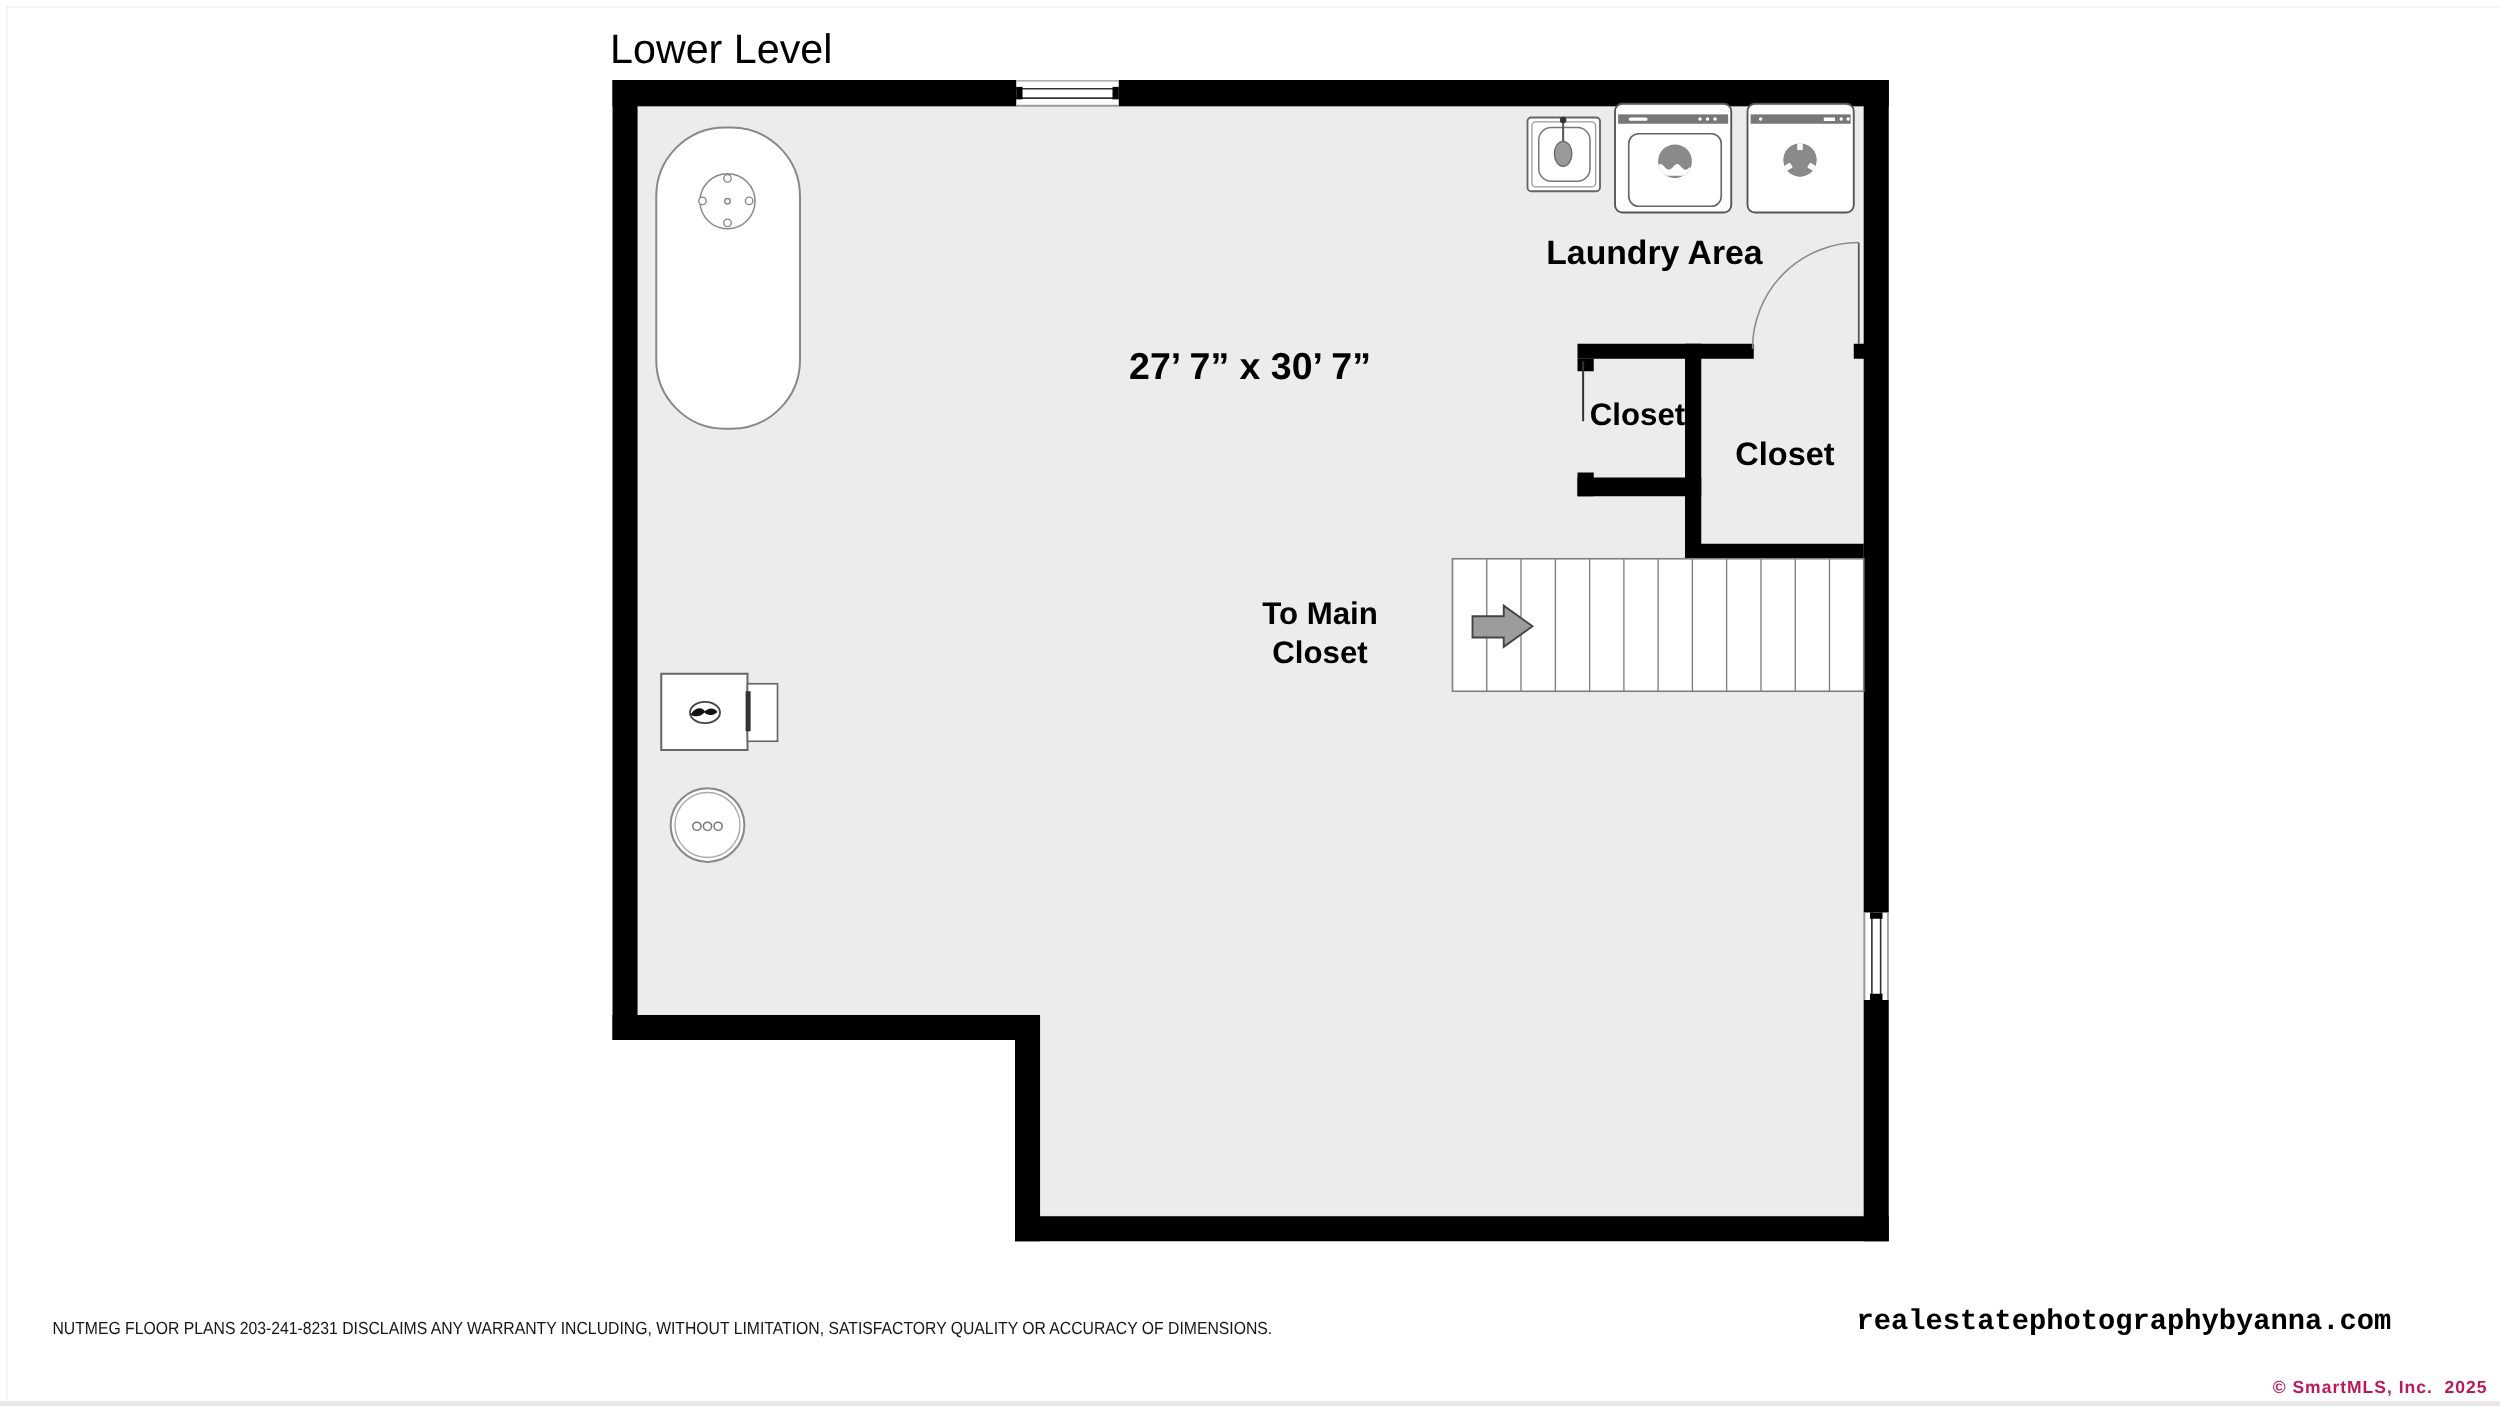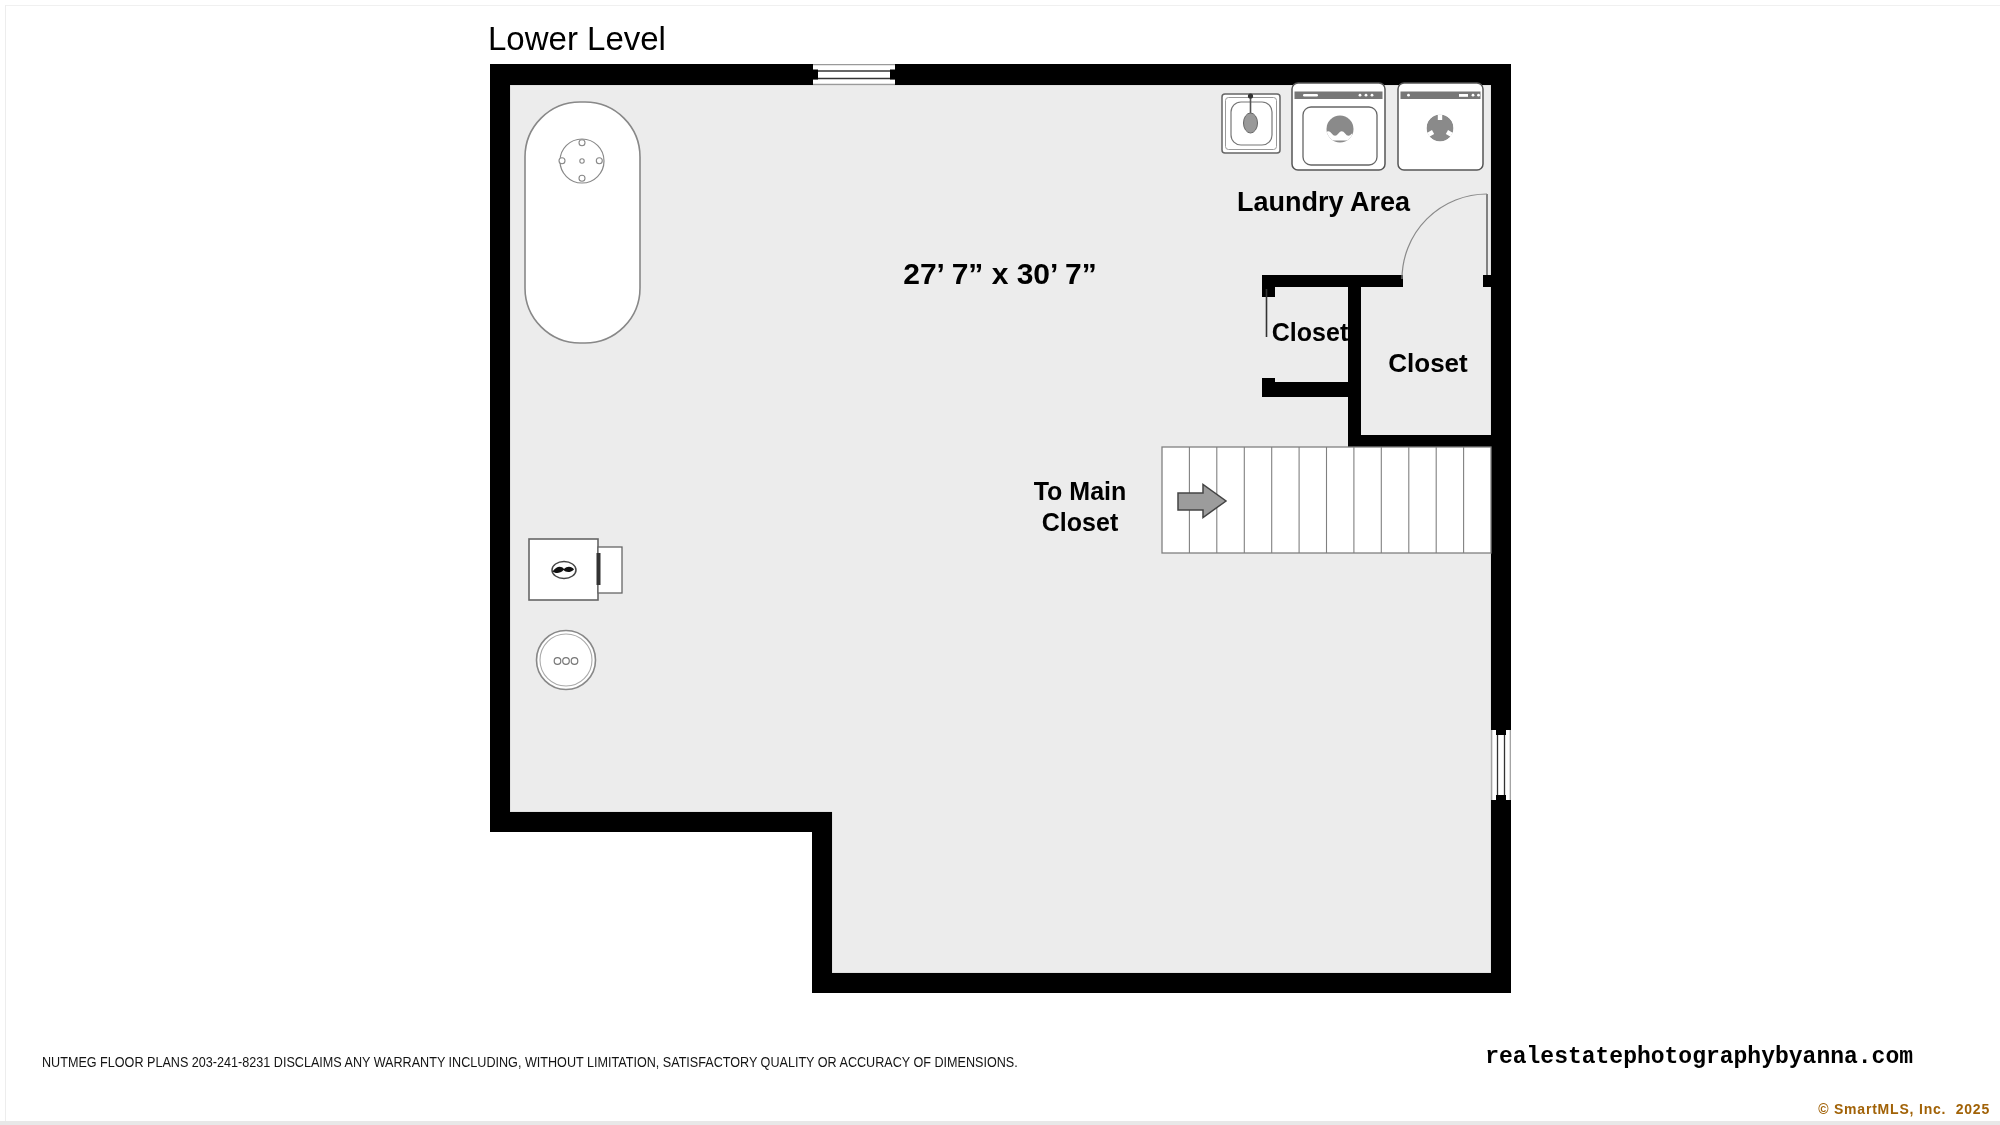--- a/index.html
+++ b/index.html
@@ -10,29 +10,29 @@
     position:relative;overflow:hidden;
   }
   .page-edge-left{position:absolute;left:5px;top:5px;bottom:4px;width:1px;background:#ededed;}
   .page-edge-top{position:absolute;left:5px;top:5px;right:0;height:1px;background:#f0f0f0;}
   .bottom-strip{position:absolute;left:0;right:0;bottom:0;height:4px;background:#e8e8e8;}
   svg.plan{position:absolute;left:0;top:0;}
   .label{position:absolute;color:#000;}
   .t-title{left:488px;top:20px;font-size:33px;font-weight:normal;}
   .t-room{left:780px;top:256px;width:440px;text-align:center;font-weight:bold;}
   .t-room .l1{font-size:31px;line-height:36px;}
-  .t-room .l2{font-size:30px;line-height:36px;}
+  .t-room .l2{font-size:30px;line-height:36px;margin-top:20px;}
   .t-laundry{left:1237px;top:187px;width:242px;text-align:left;font-size:27px;font-weight:bold;}
   .t-closet1{left:1252px;top:318px;width:116px;text-align:center;font-size:25px;font-weight:bold;}
   .t-closet2{left:1356px;top:348px;width:144px;text-align:center;font-size:26px;font-weight:bold;}
-  .t-stairs{left:1000px;top:476px;width:160px;text-align:center;font-size:25px;font-weight:bold;line-height:31px;}
+  .t-stairs{left:976px;top:476px;width:160px;text-align:center;font-size:25px;font-weight:bold;line-height:31px;}
   .t-disclaimer{left:42px;top:1054px;font-size:14px;color:#141414;white-space:nowrap;
                 transform:scaleX(0.9);transform-origin:left center;}
   .t-website{right:87px;top:1044px;font-size:23px;font-weight:bold;font-family:Liberation Mono, monospace;}
-  .t-copyright{right:10px;top:1101px;font-size:14px;font-weight:bold;color:#a16207;
+  .t-copyright{right:10px;top:1101px;font-size:14px;font-weight:bold;color:#be185d;
                letter-spacing:0.8px;white-space:pre;}
 </style>
 </head>
 <body>
 
 <div class="page-edge-top"></div>
 <div class="page-edge-left"></div>
 <div class="bottom-strip"></div>
 
 <svg class="plan" width="2000" height="1125" viewBox="0 0 2000 1125">

